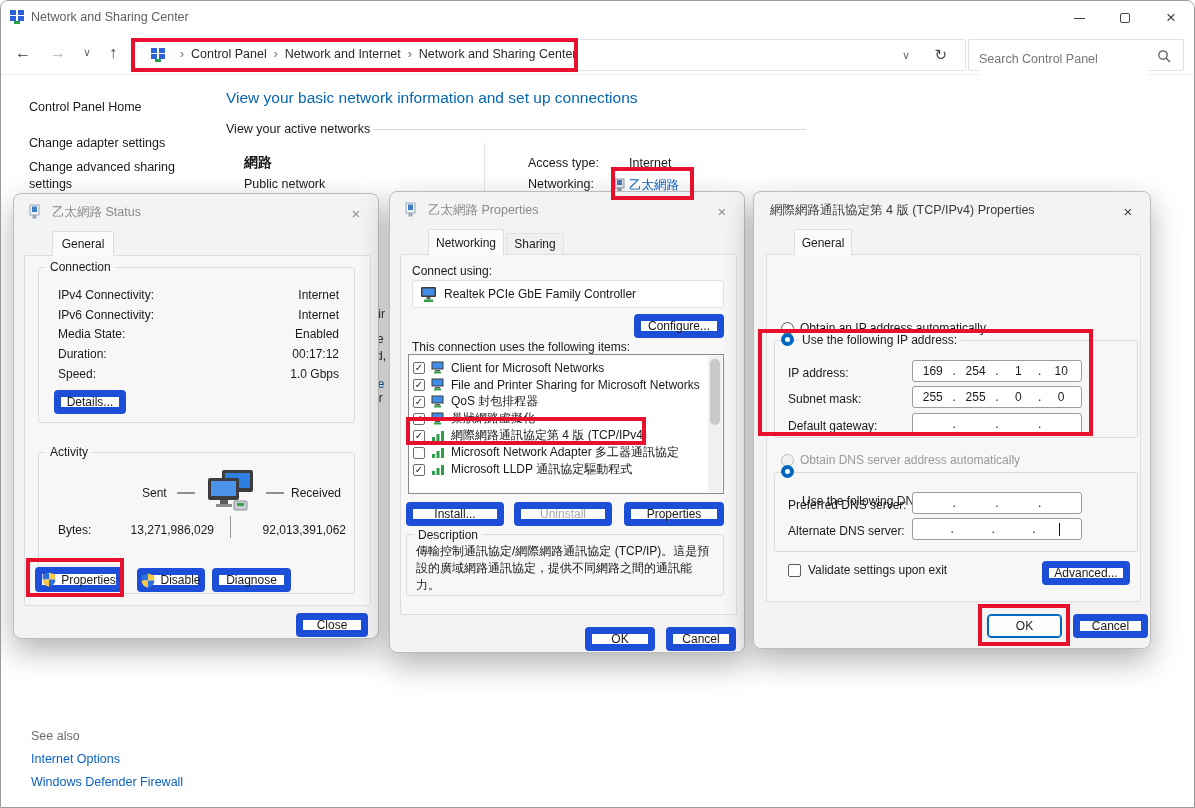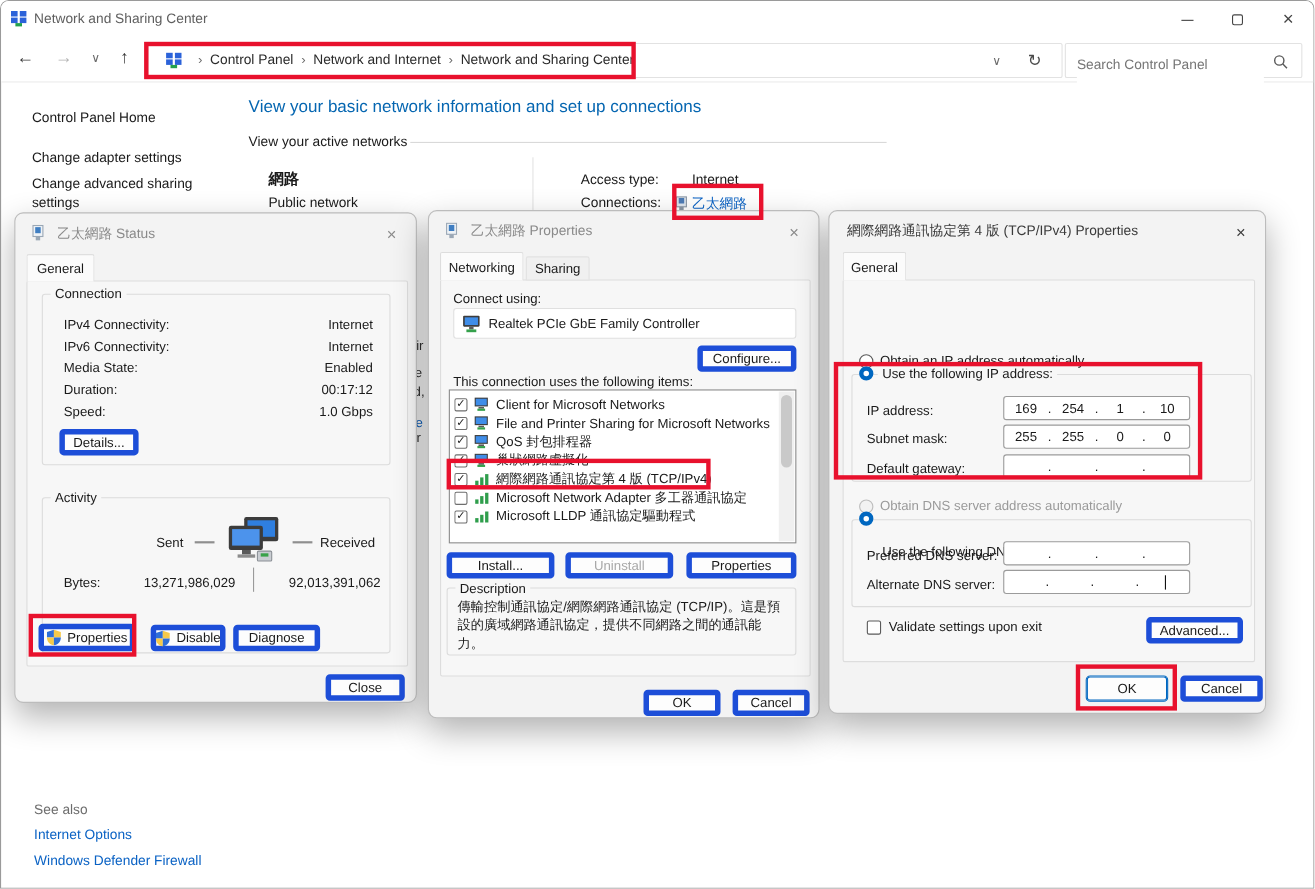--- a/index.html
+++ b/index.html
@@ -34,27 +34,27 @@
   .searchbox input::placeholder { color:#767676; }
 
   
   .dlg { position:absolute; background:#f3f3f3; border:1px solid #bcbcbc; border-radius:8px;
          box-shadow:0 12px 30px rgba(0,0,0,0.3); }
   .dlg-title { position:absolute; font-size:12.5px; }
   .dlg-x { position:absolute; font-size:15px; color:#8a8a8a; width:20px; height:20px;
            display:flex; align-items:center; justify-content:center; }
   .tab { position:absolute; background:#fbfbfb; border:1px solid #dddddd; border-bottom:none;
          border-radius:2px 2px 0 0; display:flex; align-items:center; justify-content:center;
-         font-size:12px; z-index:2; }
+         font-size:12px; z-index:2;margin-left:28px; }
   .tab.inactive { background:#f0f0f0; border:1px solid #e2e2e2; }
   .tabpage { position:absolute; background:#f7f7f7; border:1px solid #dddddd;
              border-radius:2px; z-index:1; }
   .group { position:absolute; border:1px solid #dcdcdc; border-radius:3px; }
   .group-label { position:absolute; background:#f7f7f7; padding:0 4px; font-size:12px; z-index:2; }
-  .btn { position:absolute; background:#fdfdfd; border:5px solid #1d4ed8; border-radius:4px;
+  .btn { position:absolute; background:#fdfdfd; border:7px solid #1d4ed8; border-radius:4px;
          font-size:12px; color:#1a1a1a; display:flex; align-items:center; justify-content:center;
          gap:5px; }
   .btn.disabled { color:#a8a8a8; }
   .btn.default { border:1px solid #0067c0; box-shadow:inset 0 0 0 1px #0067c0; }
   .field { position:absolute; background:#fff; border:1px solid #9b9b9b; border-radius:3px;
            display:flex; align-items:center; justify-content:space-evenly; font-size:12px; }
   .oct { min-width:24px; text-align:center; }
   .whitebox { position:absolute; background:#fff; border:1px solid #e0e0e0; border-radius:3px; }
 
   
@@ -153,21 +153,21 @@
   <div class="lbl" style="left:225px;top:88px;font-size:15.5px;color:#0566b1;">View your basic network information and set up connections</div>
   <div class="lbl" style="left:225px;top:121px;font-size:12.5px;">View your active networks</div>
   <div class="abs" style="left:372px;top:128px;width:433px;height:1px;background:#d9d9d9;"></div>
   <div class="vline" style="left:483px;top:142px;height:50px;background:#e3e3e3;"></div>
 
   <div class="lbl" style="left:243px;top:153px;font-size:14px;font-weight:bold;">網路</div>
   <div class="lbl" style="left:243px;top:176px;font-size:12.5px;">Public network</div>
 
   <div class="lbl" style="left:527px;top:155px;font-size:12.5px;">Access type:</div>
   <div class="lbl" style="left:628px;top:155px;font-size:12.5px;">Internet</div>
-  <div class="lbl" style="left:527px;top:176px;font-size:12.5px;">Connections:</div>
+  <div class="lbl" style="left:527px;top:176px;font-size:12.5px;">Networking:</div>
   <span class="abs" style="left:613px;top:177px;">
     <svg width="11" height="13">
         <rect x="1" y="1" width="9" height="9" fill="#dfe7ef" stroke="#8a97a5" stroke-width="1"></rect>
         <rect x="3" y="2" width="5" height="5" fill="#4d7bb5"></rect>
         <rect x="3.5" y="10" width="4" height="3" fill="#8a97a5"></rect>
       </svg>
   </span>
   <div class="lbl link" style="left:628px;top:176px;font-size:12.5px;">乙太網路</div>
 
   <div class="lbl" style="left:374px;top:306px;color:#333;">tir</div>

